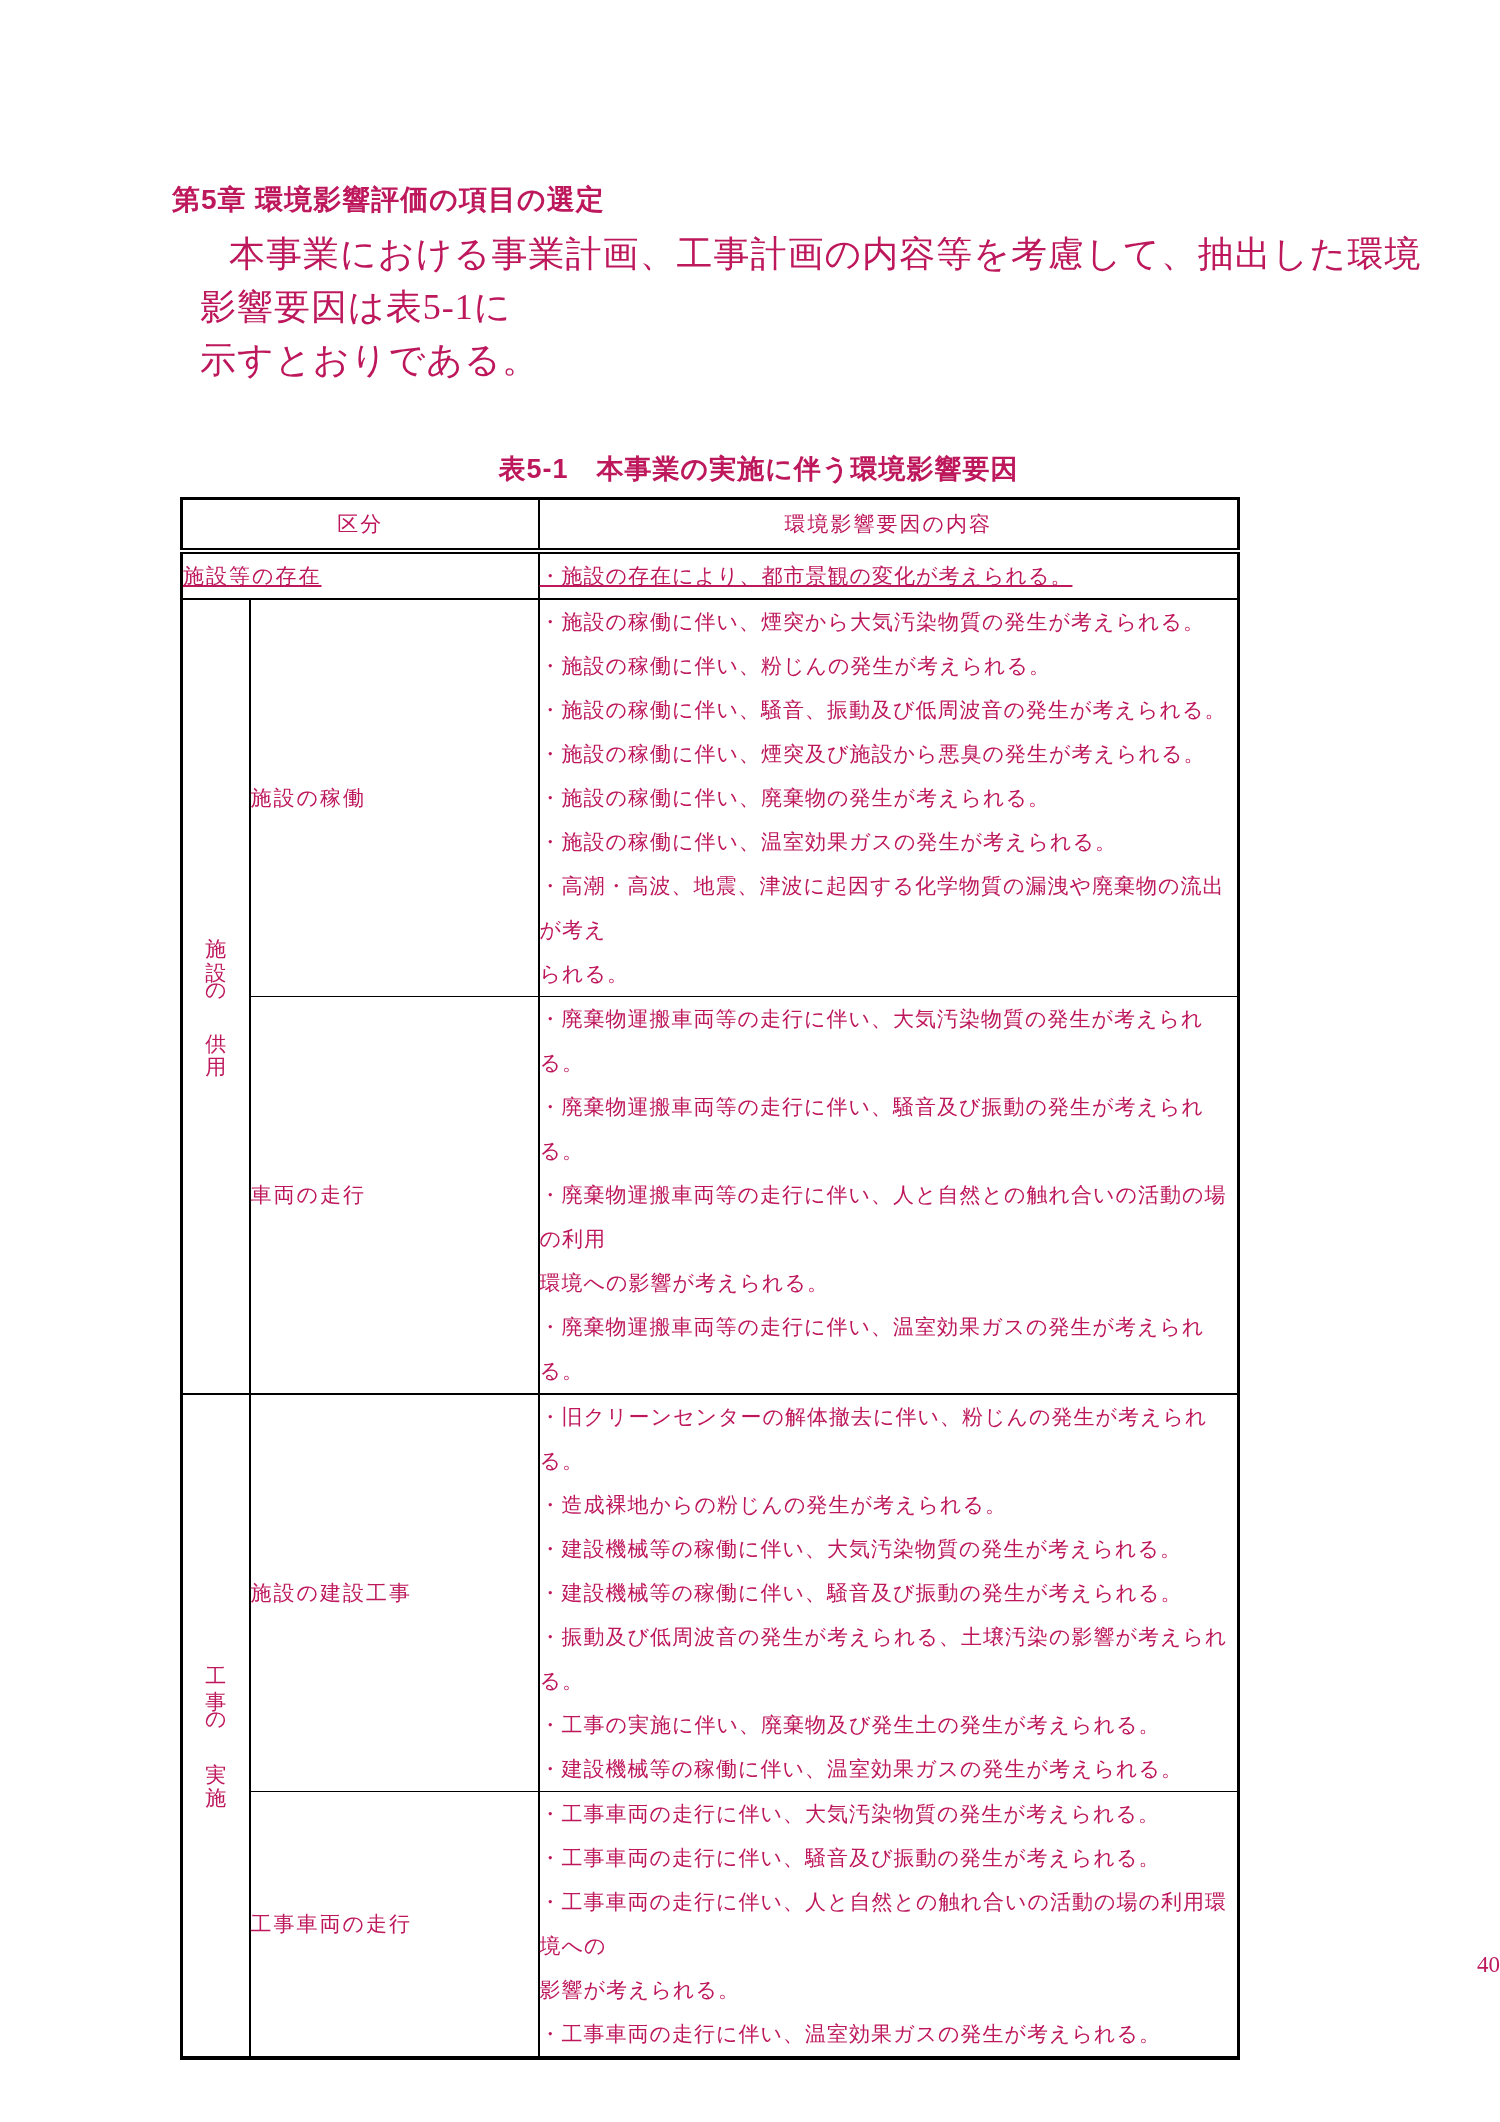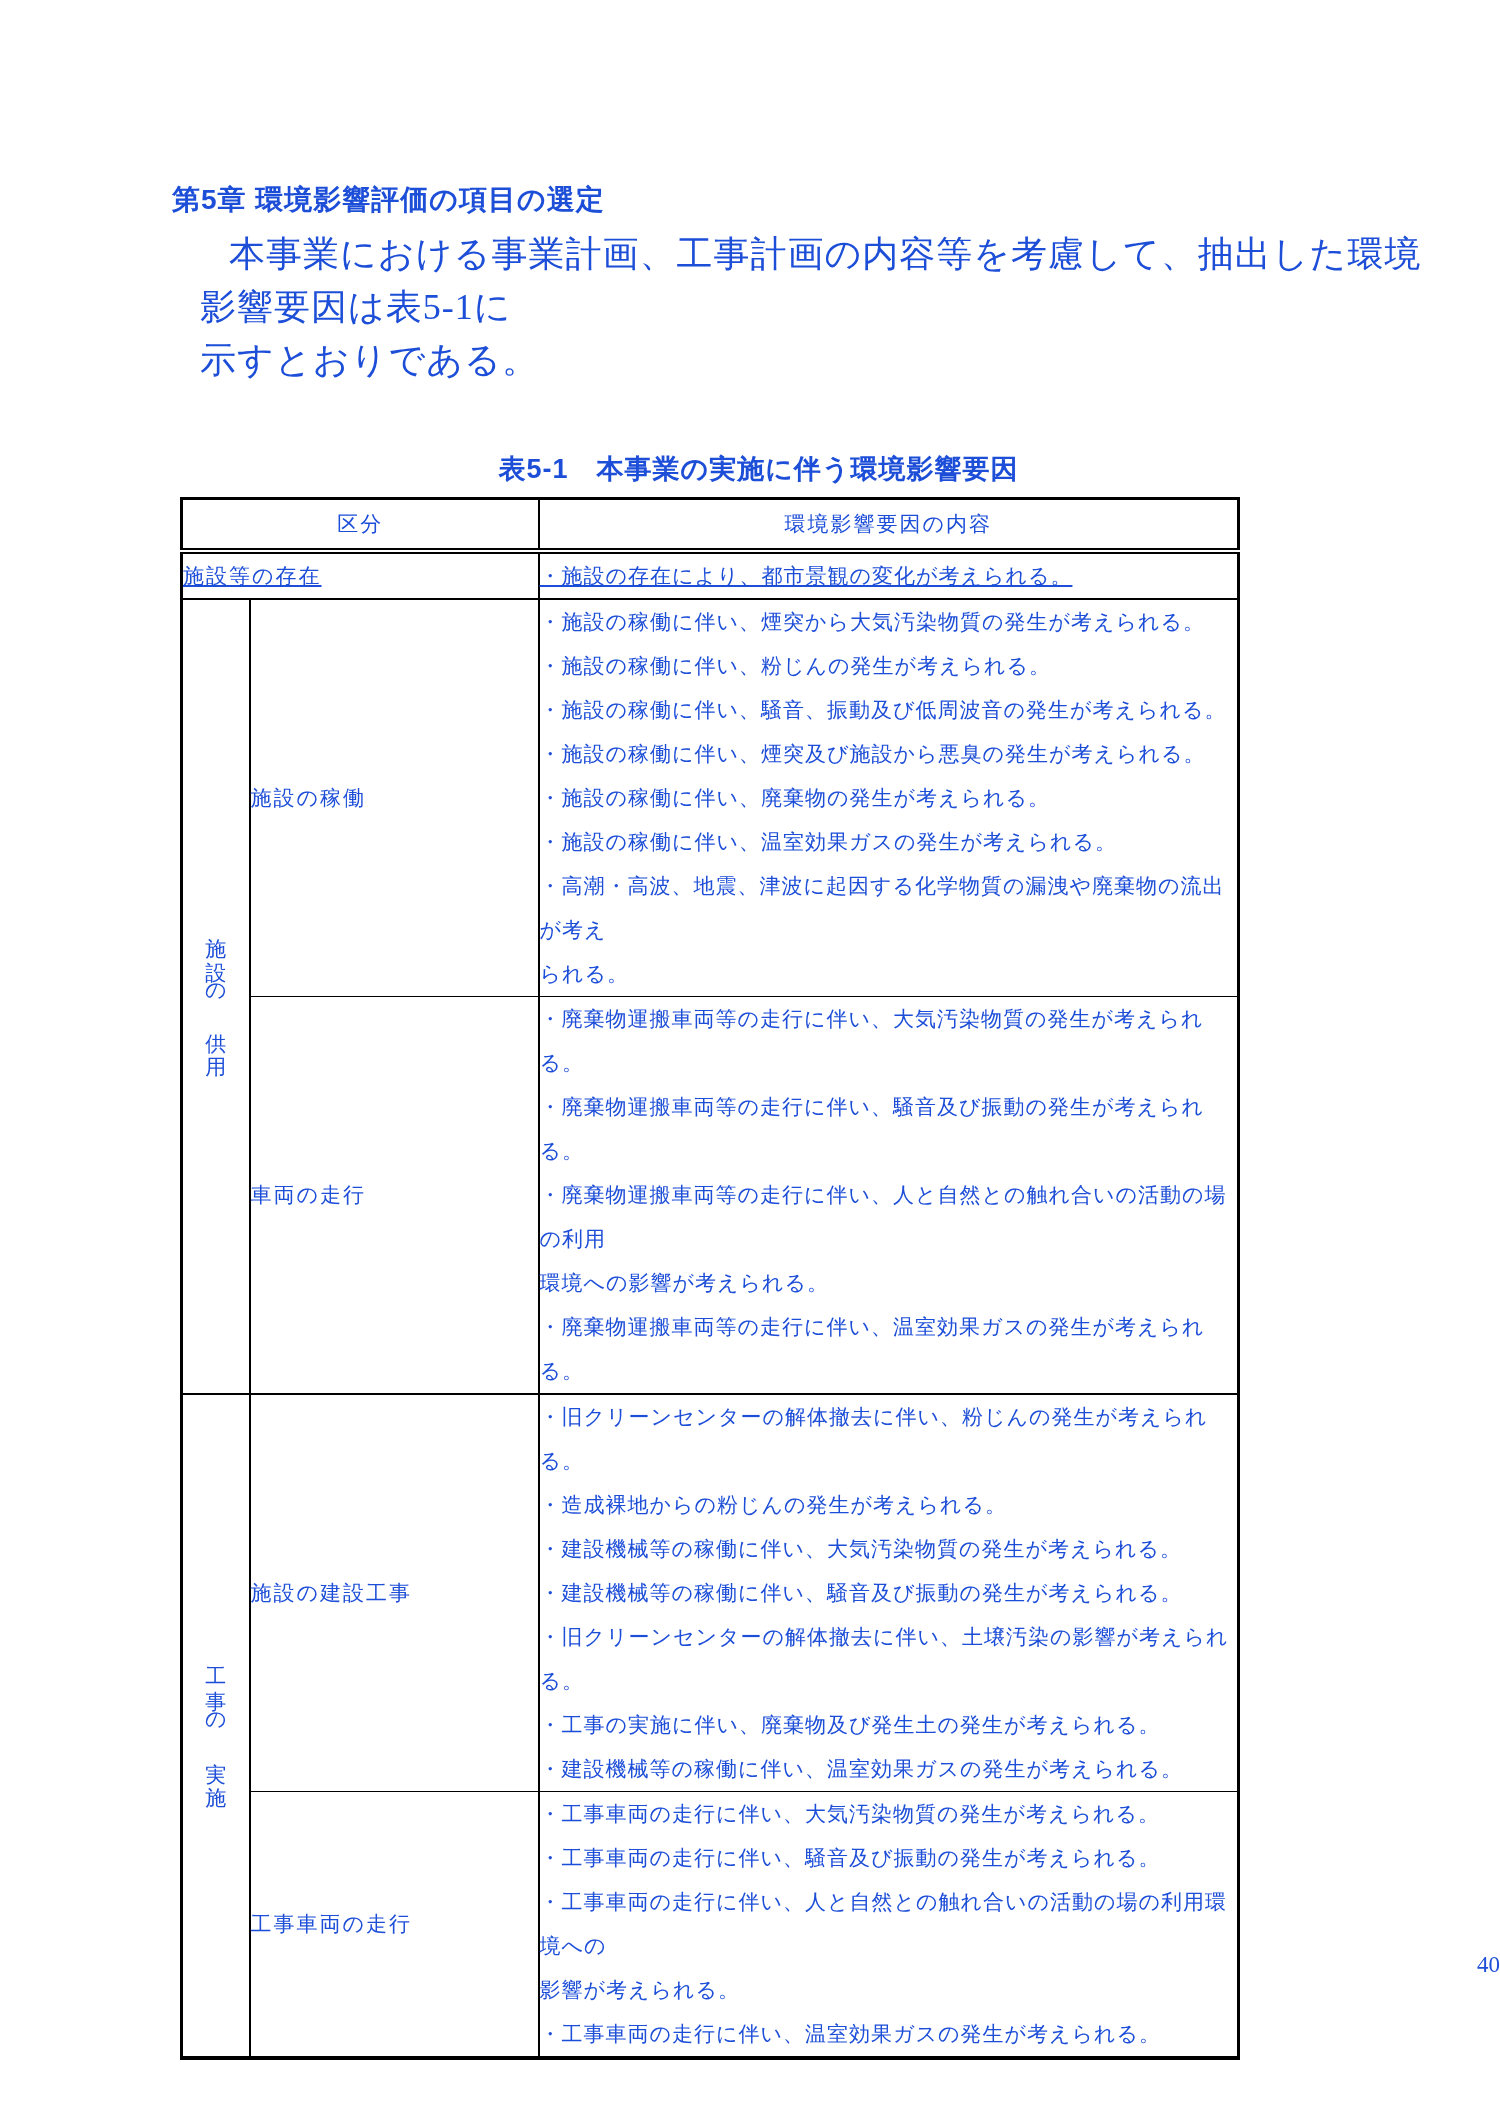--- a/index.html
+++ b/index.html
@@ -2,21 +2,21 @@
 <html lang="ja"><head>
 <meta charset="utf-8">
 <style>
   html, body { margin: 0; padding: 0; background: #e8e8e8; }
   .page {
     position: relative;
     width: 1500px;
     height: 2122px;
     margin: 0 auto;
     background: #ffffff;
-    color: #1d4ed8;
+    color: #be185d;
     font-family: "Liberation Serif", "DejaVu Serif", serif;
     overflow: hidden;
     box-sizing: border-box;
     padding-top: 182px;
   }
   .gothic {
     font-family: "Liberation Sans", "DejaVu Sans", sans-serif;
     font-weight: bold;
   }
   h1.chapter {
@@ -170,21 +170,21 @@
     <tr>
       <td rowspan="2" class="vcell">
         <div class="vlabel">工事の実施</div>
       </td>
       <td class="label-cell">施設の建設工事</td>
       <td class="items-cell">
         <div class="item">・旧クリーンセンターの解体撤去に伴い、粉じんの発生が考えられる。</div>
         <div class="item">・造成裸地からの粉じんの発生が考えられる。</div>
         <div class="item">・建設機械等の稼働に伴い、大気汚染物質の発生が考えられる。</div>
         <div class="item">・建設機械等の稼働に伴い、騒音及び振動の発生が考えられる。</div>
-        <div class="item">・旧クリーンセンターの解体撤去に伴い、土壌汚染の影響が考えられる。</div>
+        <div class="item">・振動及び低周波音の発生が考えられる、土壌汚染の影響が考えられる。</div>
         <div class="item">・工事の実施に伴い、廃棄物及び発生土の発生が考えられる。</div>
         <div class="item">・建設機械等の稼働に伴い、温室効果ガスの発生が考えられる。</div>
       </td>
     </tr>
 
     <tr>
       <td class="label-cell">工事車両の走行</td>
       <td class="items-cell">
         <div class="item">・工事車両の走行に伴い、大気汚染物質の発生が考えられる。</div>
         <div class="item">・工事車両の走行に伴い、騒音及び振動の発生が考えられる。</div>

